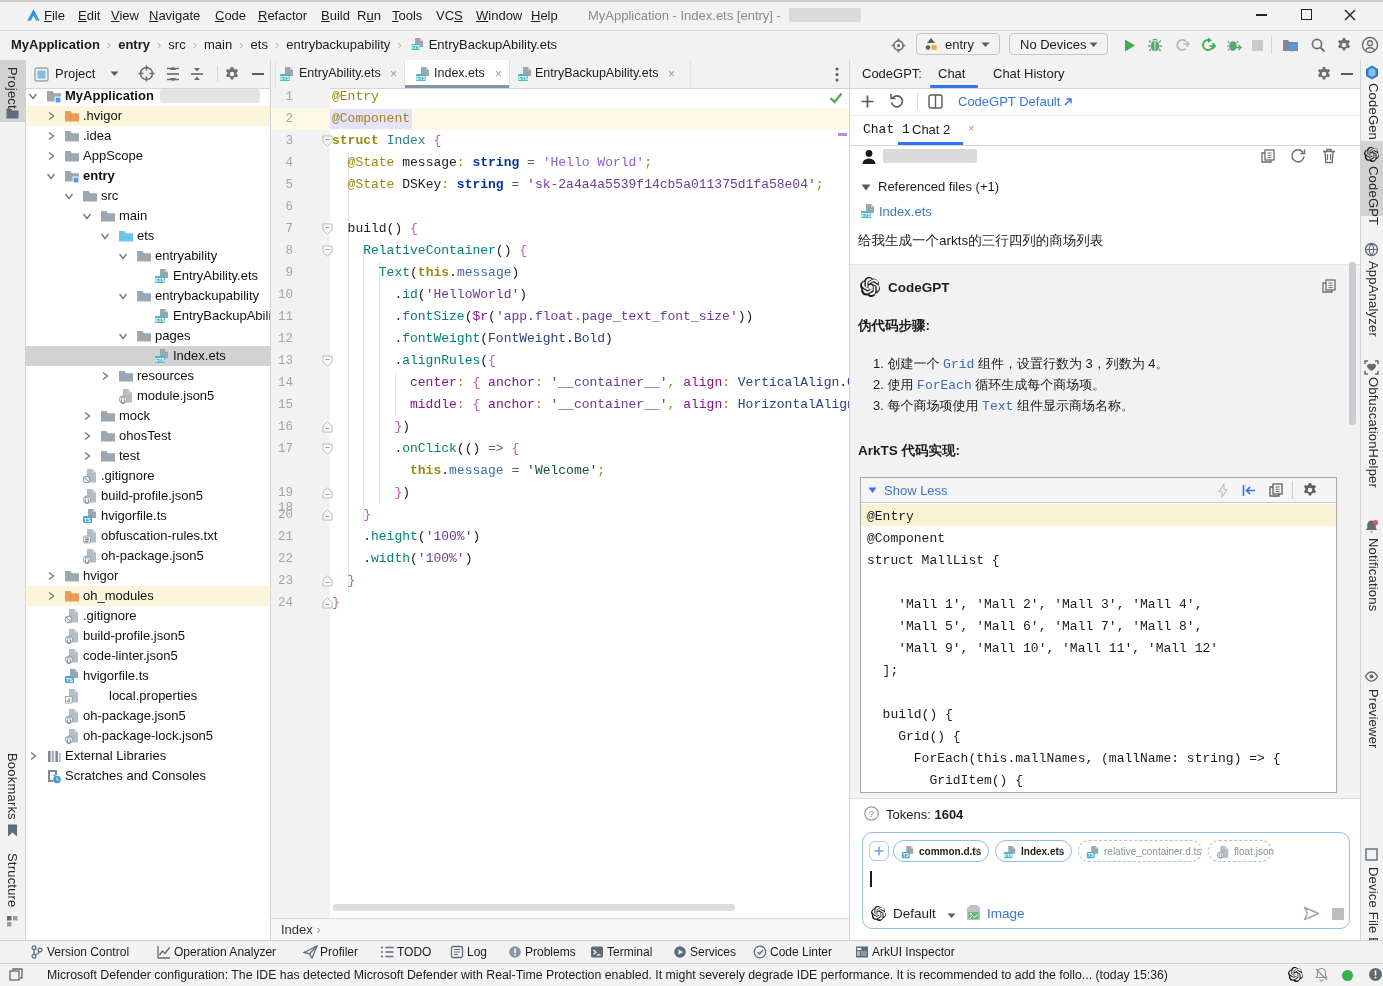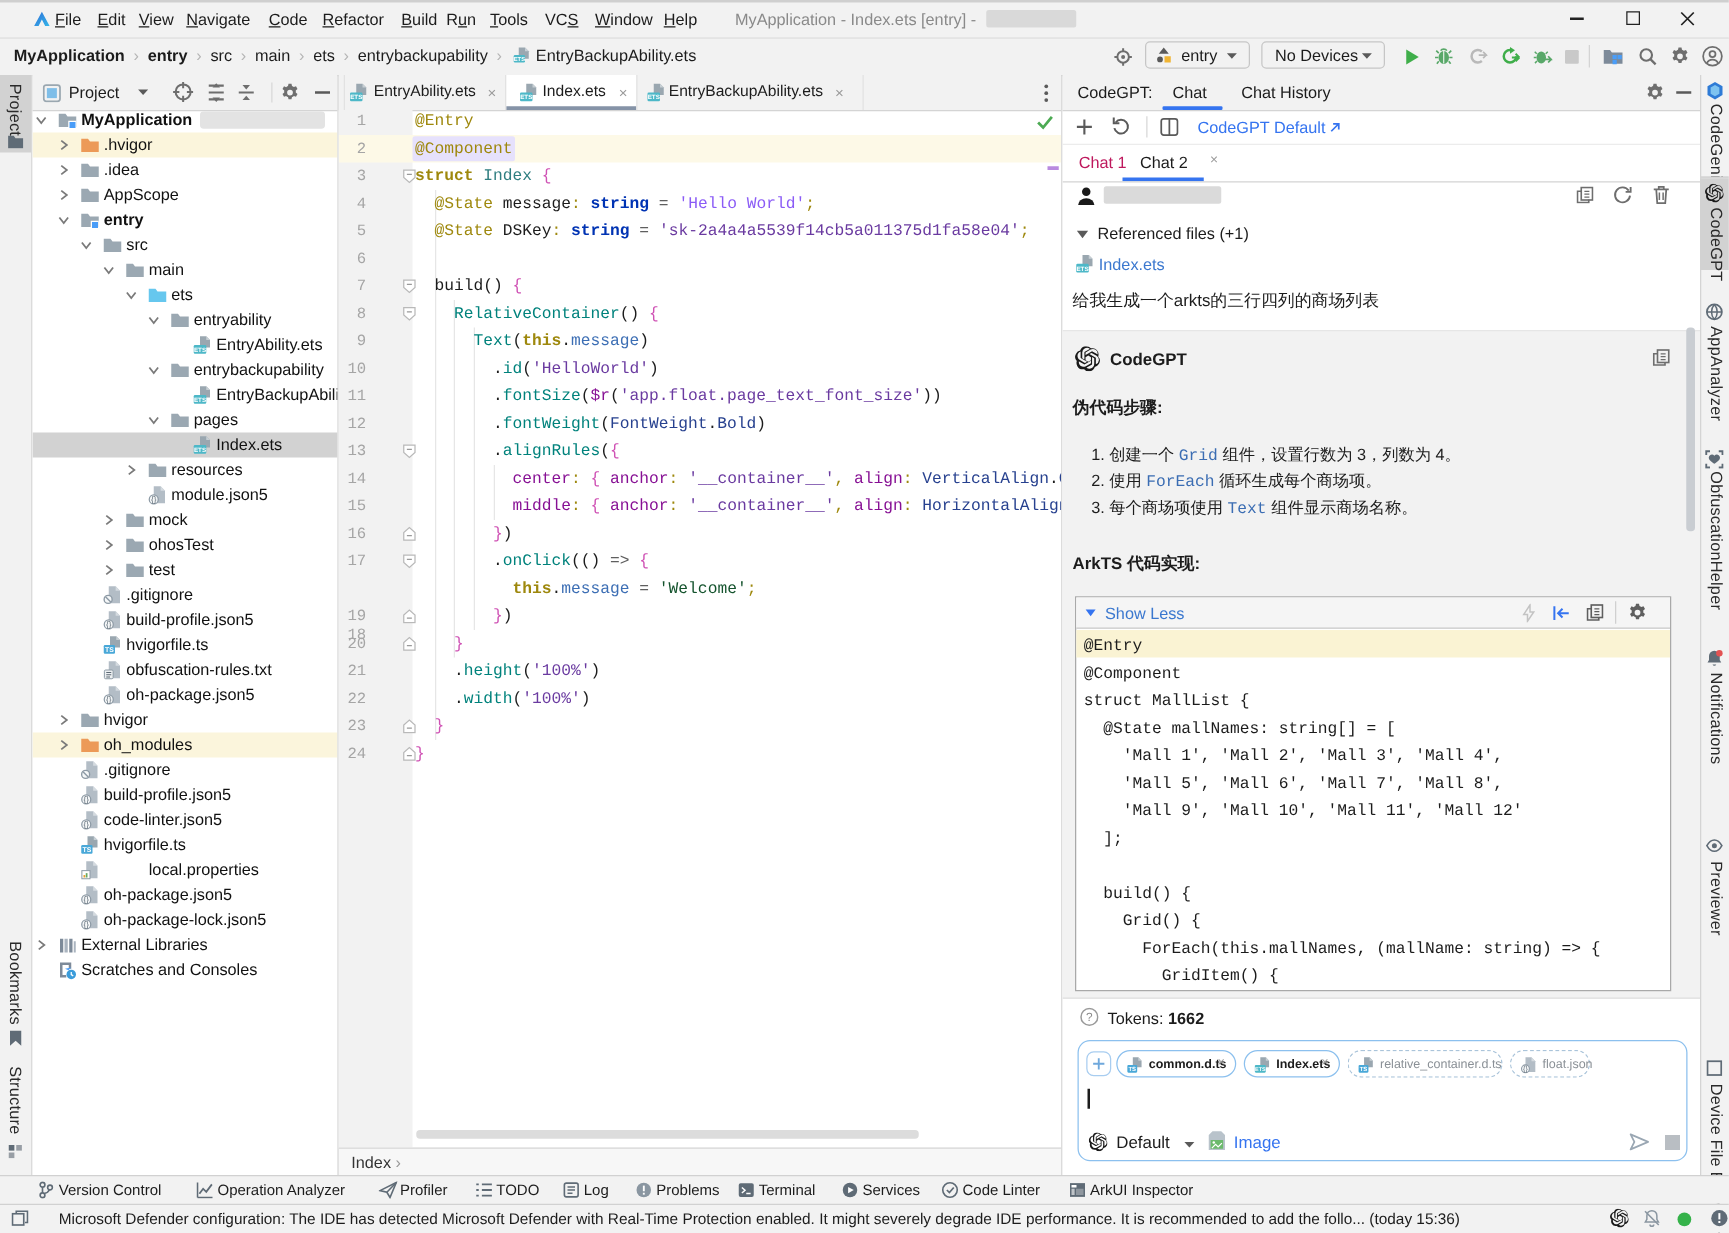--- a/index.html
+++ b/index.html
@@ -495,21 +495,21 @@
         <span class="tlab" style="left:57px;">hvigorfile.ts</span>
       </div>
 <div class="trow" style="top:597px;">
         <svg class="tl" style="left:38px;top:2px;" width="16" height="16" viewBox="0 0 16 16">
           <path d="M5 1 h5.5 l3.5 3.5 v10 h-9 z" fill="#b3bdc6"></path>
           <path d="M10.5 1 l3.5 3.5 h-3.5 z" fill="#d5dbe0"></path>
           <rect x="1.5" y="8.5" width="6.5" height="6.5" fill="#fff" stroke="#8d9aa5" stroke-width="0.8"></rect>
           <rect x="2.8" y="12" width="1.4" height="2" fill="#e8a033"></rect>
           <rect x="4.6" y="10.5" width="1.4" height="3.5" fill="#67a862"></rect>
         </svg>
-        <span class="tlab" style="left:57px;padding-left:36px;">local.properties</span>
+        <span class="tlab" style="left:47px;padding-left:36px;">local.properties</span>
       </div>
 <div class="trow" style="top:617px;">
         <svg class="tl" style="left:38px;top:2px;" width="16" height="16" viewBox="0 0 16 16">
           <path d="M5 1 h5.5 l3.5 3.5 v10 h-9 z" fill="#b3bdc6"></path>
           <path d="M10.5 1 l3.5 3.5 h-3.5 z" fill="#d5dbe0"></path>
           <circle cx="5" cy="11.5" r="3.6" fill="#f5f7f8" stroke="#8d9aa5" stroke-width="1"></circle>
           <text x="5" y="13.7" font-size="6.5" fill="#5d6a75" text-anchor="middle" font-family="Liberation Sans">{}</text>
         </svg>
         <span class="tlab" style="left:57px;">oh-package.json5</span>
       </div>
@@ -727,21 +727,21 @@
 <div class="abs" style="left:67px;top:4px;width:1px;height:17px;background:#d8d8d8;"></div>
 <svg class="abs" style="left:78px;top:5px;" width="15" height="15" viewBox="0 0 15 15">
         <rect x="1" y="1" width="13" height="13" rx="2" fill="none" stroke="#5a5a5a" stroke-width="1.4"></rect>
         <path d="M7.5 1 v13" stroke="#5a5a5a" stroke-width="1.4"></path>
       </svg>
 <span class="abs" style="left:108px;top:5px;font-size:13px;color:#3574f0;text-align:right;">CodeGPT Default</span>
       <svg class="abs" style="left:213px;top:8px;" width="10" height="10" viewBox="0 0 10 10">
         <path d="M2 8 L8 2 M3.5 2 H8 V6.5" stroke="#3574f0" stroke-width="1.4" fill="none"></path>
       </svg>
 <div class="abs" style="left:0;top:26px;width:510px;height:1px;background:#ececec;"></div>
-<span class="abs" style="left:13px;top:33px;font-size:13px;color:#be185d;">Chat 1</span>
+<span class="abs" style="left:13px;top:33px;font-size:13px;color:#0f172a;font-family:Liberation Mono, monospace;">Chat 1</span>
 <span class="abs" style="left:62px;top:33px;font-size:13px;color:#1c1c1c;">Chat 2</span>
 <span class="abs" style="left:118px;top:33px;font-size:11px;color:#9a9a9a;">×</span>
 <div class="abs" style="left:48px;top:53px;width:65px;height:3px;background:#3574f0;"></div>
 <div class="abs" style="left:0;top:56px;width:510px;height:1px;background:#d4d4d4;"></div>
 <svg class="abs" style="left:11px;top:60px;" width="16" height="16" viewBox="0 0 16 16">
         <circle cx="8" cy="4.4" r="3.4" fill="#1a1a1a"></circle>
         <path d="M1.5 15 a6.5 5.5 0 0 1 13 0z" fill="#1a1a1a"></path>
       </svg>
 <div class="abs" style="left:33px;top:60px;width:94px;height:14px;background:#dadada;border-radius:2px;"></div>
 <svg class="abs" style="left:411px;top:60px;" width="14" height="14" viewBox="0 0 14 14">
@@ -803,35 +803,34 @@
         <path d="M6.5 4 h4 M6.5 6.3 h4 M6.5 8.6 h4" stroke="#5f5f5f" stroke-width="1"></path>
       </svg>
 <div class="abs" style="left:442px;top:392px;width:1px;height:18px;background:#d0d0d0;"></div>
 <svg class="abs" style="left:452px;top:393px;" width="16" height="16" viewBox="0 0 16 16">
         <path fill-rule="evenodd" d="M9.2 1H6.8l-.4 1.8a5.3 5.3 0 0 0-1.5.9L3.2 3 2 5.1l1.4 1.2a5.4 5.4 0 0 0 0 1.7L2 9.2l1.2 2.1 1.7-.6a5.3 5.3 0 0 0 1.5.9l.4 1.8h2.4l.4-1.8a5.3 5.3 0 0 0 1.5-.9l1.7.6 1.2-2.1-1.4-1.2a5.4 5.4 0 0 0 0-1.7L14 5.1 12.8 3l-1.7.6a5.3 5.3 0 0 0-1.5-.9zM8 10.3a2.3 2.3 0 1 1 0-4.6 2.3 2.3 0 0 1 0 4.6z" fill="#5f5f5f"></path>
       </svg>
 <div class="abs" style="left:11px;top:415px;width:475px;height:22px;background:#faf3d3;"></div>
 <div class="ccl" style="top:417px;">@Entry</div>
 <div class="ccl" style="top:439px;">@Component</div>
 <div class="ccl" style="top:461px;">struct MallList {</div>
-<div class="ccl" style="top:483px;">  @State mallNames: string[] = [</div>
 <div class="ccl" style="top:505px;">    'Mall 1', 'Mall 2', 'Mall 3', 'Mall 4',</div>
 <div class="ccl" style="top:527px;">    'Mall 5', 'Mall 6', 'Mall 7', 'Mall 8',</div>
 <div class="ccl" style="top:549px;">    'Mall 9', 'Mall 10', 'Mall 11', 'Mall 12'</div>
 <div class="ccl" style="top:571px;">  ];</div>
 <div class="ccl" style="top:615px;">  build() {</div>
 <div class="ccl" style="top:637px;">    Grid() {</div>
 <div class="ccl" style="top:659px;">      ForEach(this.mallNames, (mallName: string) =&gt; {</div>
 <div class="ccl" style="top:681px;">        GridItem() {</div>
 <div class="abs" style="left:0;top:709px;width:510px;height:1px;background:#dedede;"></div>
 <svg class="abs" style="left:14px;top:717px;" width="15" height="15" viewBox="0 0 15 15">
         <circle cx="7.5" cy="7.5" r="6.7" fill="none" stroke="#9a9a9a" stroke-width="1.2"></circle>
         <text x="7.5" y="10.8" font-size="9.5" fill="#8a8a8a" text-anchor="middle" font-family="Liberation Sans">?</text>
       </svg>
-<span class="abs" style="left:36px;top:718px;font-size:13px;color:#1c1c1c;">Tokens: <b>1662</b></span>
+<span class="abs" style="left:36px;top:718px;font-size:13px;color:#1c1c1c;">Tokens: <b>1604</b></span>
 <div class="abs" style="left:12px;top:743px;width:488px;height:97px;border:1.5px solid #8cc0ee;border-radius:10px;background:#fff;box-sizing:border-box;" id="inputbox">
         <div class="abs" style="left:6px;top:8px;width:20px;height:20px;border:1px solid #a8cdf0;border-radius:6px;box-sizing:border-box;">
           <svg style="margin:4px 0 0 4px;" width="10" height="10" viewBox="0 0 10 10">
             <path d="M5 0.5 v9 M0.5 5 h9" stroke="#6fa8dc" stroke-width="1.5"></path>
           </svg>
         </div>
         <div class="abs" style="left:30px;top:7px;width:96px;height:22px;border:1px solid #8cc0ee;border-radius:11px;box-sizing:border-box;">
           <svg class="abs" style="left:7px;top:4px;" width="14" height="14" viewBox="0 0 16 16">
             <path d="M6 1 h5 l3 3 v6 h-8 z" fill="#9aa7b0"></path>
             <path d="M11 1 l3 3 h-3 z" fill="#c7cfd4"></path>

